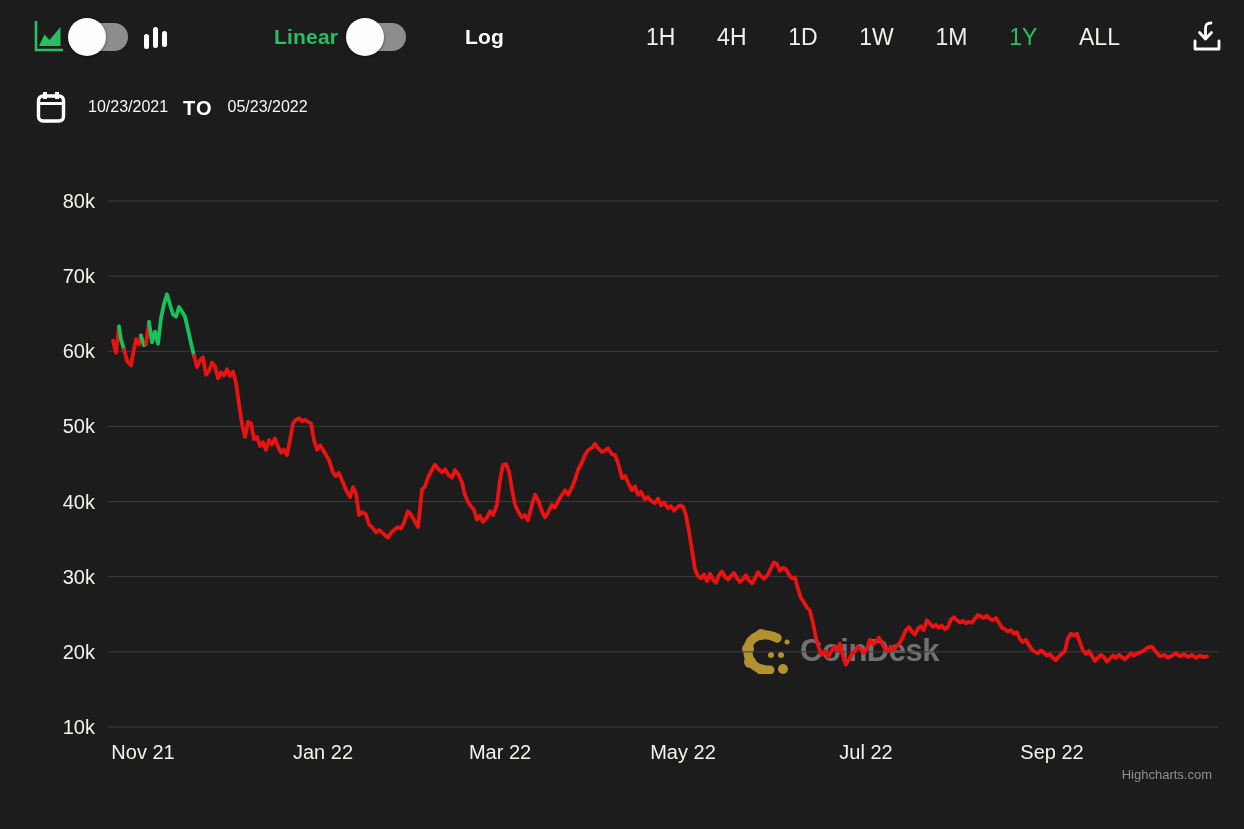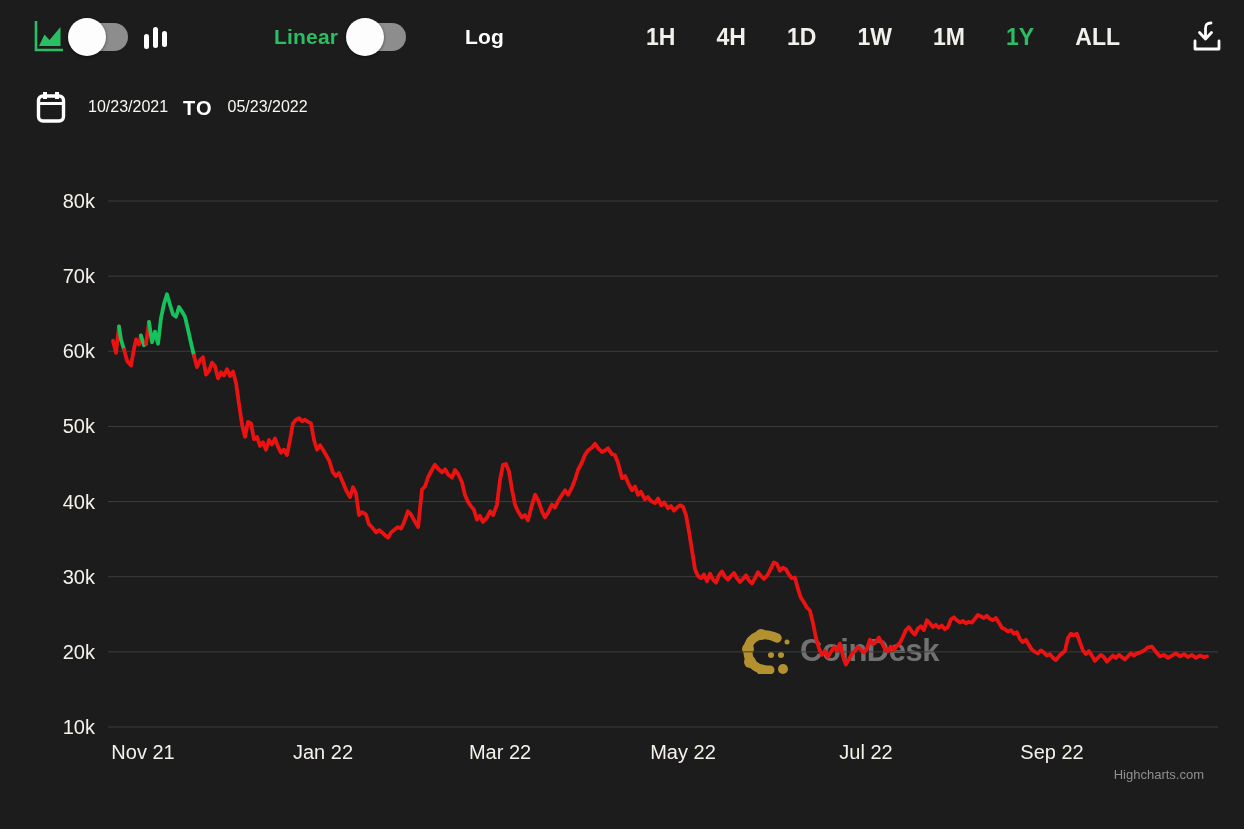--- a/index.html
+++ b/index.html
@@ -7,34 +7,34 @@
        font-family:"Liberation Sans",sans-serif;color:#fff;}
   
   .toolbar{position:absolute;left:0;top:0;width:1064px;height:72px;z-index:5;padding-left:32px;}
   .icon-btn{position:absolute;cursor:pointer;}
   .toggle{position:absolute;width:56px;height:28px;background:#8d8d8d;border-radius:14px;cursor:pointer;}
   .toggle .knob{position:absolute;left:-4px;top:-5px;width:38px;height:38px;background:#fdfdfd;border-radius:50%;box-shadow:0 1px 3px rgba(0,0,0,.5);}
   .scale-label{position:absolute;font-size:21px;font-weight:bold;letter-spacing:.2px;}
   .linear{color:var(--green);}
   .log{color:#fff;}
   .ranges{position:absolute;left:646px;top:24px;width:474px;display:flex;justify-content:space-between;align-items:center;}
-  .range{font-size:23px;font-weight:700;color:#f2f0ea;cursor:pointer;}
+  .range{font-size:23px;font-weight:400;color:#f2f0ea;cursor:pointer;}
   .range.active{color:var(--green);}
   
   .daterow{position:absolute;left:36px;top:88px;height:38px;display:flex;align-items:center;z-index:5;}
   .date{font-size:16px;color:#faf8f3;margin-left:0;cursor:pointer;}
   .date.first{margin-left:22px;}
   .to-sep{font-size:20px;font-weight:bold;letter-spacing:1px;color:#fff;margin:2px 15px 0 15px;}
   
   .watermark{position:absolute;left:741px;top:628px;display:flex;align-items:center;z-index:1;}
   .watermark .brand{font-size:31px;font-weight:bold;color:#8a8a8a;opacity:.78;letter-spacing:-0.5px;margin-left:7px;}
   
   #chart{position:absolute;left:0;top:0;z-index:2;}
   #chart text{font-family:"Liberation Sans",sans-serif;}
-  .credit{position:absolute;right:40px;top:767px;font-size:13px;color:#8f8f8f;z-index:3;cursor:pointer;}
+  .credit{position:absolute;right:32px;top:767px;font-size:13px;color:#8f8f8f;z-index:3;cursor:pointer;}
 </style>
 </head>
 <body style="background: rgb(28, 28, 28);">
 
 <div class="toolbar">
 
   <span class="icon-btn" style="left:33px;top:19px;">
     <svg width="31" height="34" viewBox="0 0 31 34">
       <path d="M3 2 V31 H30" stroke="var(--green)" stroke-width="2.6" fill="none"></path>
       <path d="M6 27 L11.5 15.5 L16.5 21 L27.5 8 V27 Z" fill="var(--green)"></path>

